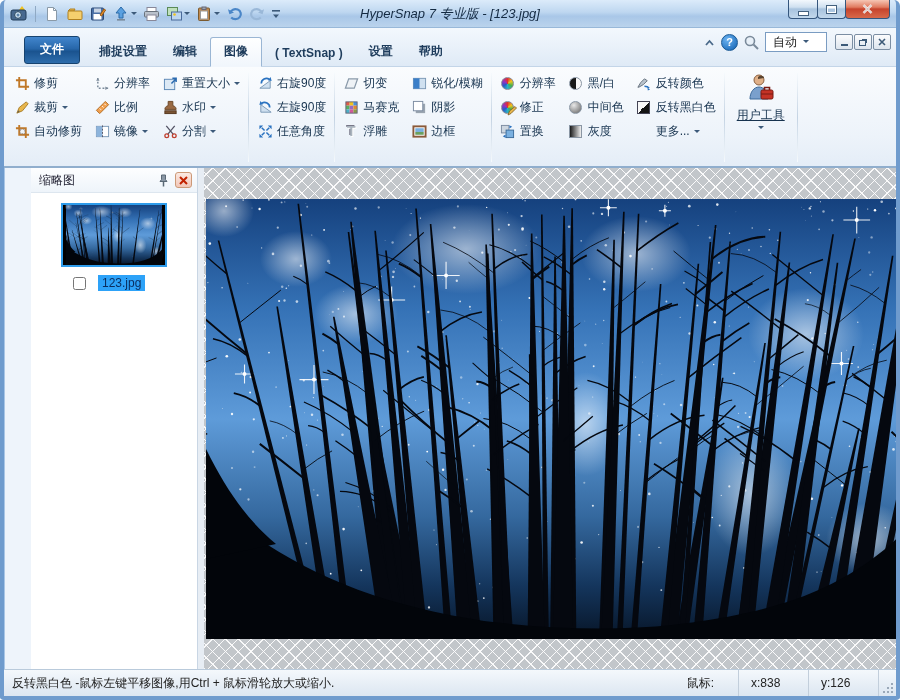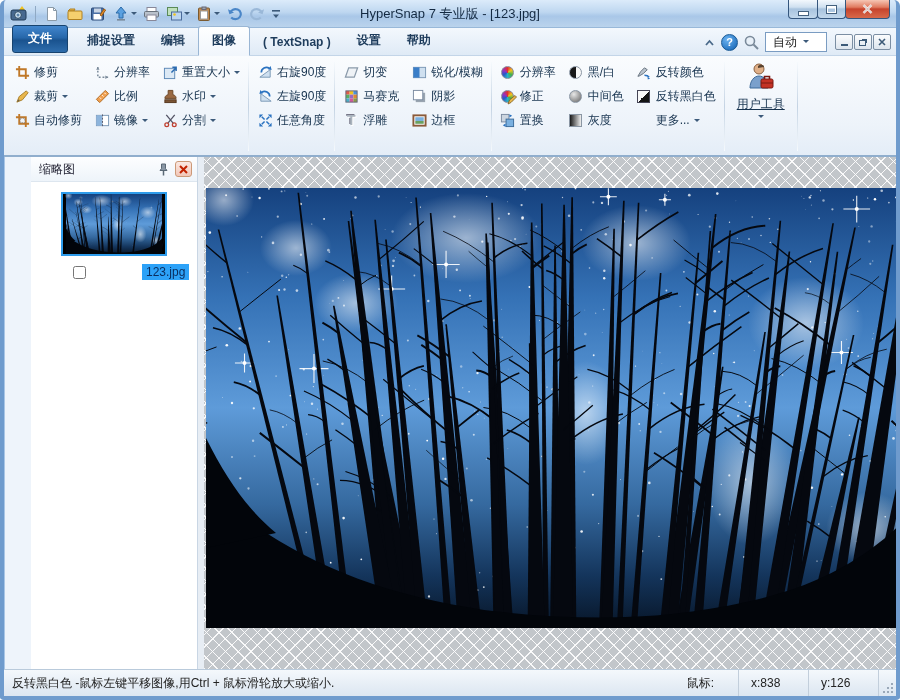--- a/index.html
+++ b/index.html
@@ -2,38 +2,38 @@
 <html><head>
 <meta charset="utf-8">
 <style>
   * { margin:0; padding:0; box-sizing:border-box; }
   html,body { width:900px; height:700px; font-family:"Liberation Sans","DejaVu Sans",sans-serif; background:#fff; }
   .window { width:900px; height:700px; border:4px solid #6f9bcd; border-top:none; border-radius:6px 6px 4px 4px;
             box-shadow: inset 0 0 0 1px #a9c6e6; display:flex; flex-direction:column; overflow:hidden; background:#eef4fb; }
 
   
   .titlebar { height:28px; flex:0 0 28px; background:linear-gradient(#dcebfa,#bed7f0 45%,#a9c7e8 60%,#bad3ec);
-              display:flex; align-items:center; position:relative; border-bottom:1px solid #98b8d9; padding:8px 6px; }
+              display:flex; align-items:center; position:relative; border-bottom:1px solid #98b8d9; padding:8px 6px;font-style:italic; }
   .qat { display:flex; align-items:center; gap:5px; z-index:2; }
   .qat .sep { width:1px; height:16px; background:#8fa9c4; margin:0 2px; }
   .qicon { width:18px; height:18px; display:flex; align-items:center; justify-content:center; }
   .qgroup { display:flex; align-items:center; gap:1px; }
   .dd-tri { width:0; height:0; border:3px solid transparent; border-top-color:#3c5a7a; margin-top:3px; }
   .title-text { position:absolute; left:0; right:0; text-align:center; font-size:13px; color:#142a42; pointer-events:none; }
   .win-controls { position:absolute; top:0; right:6px; display:flex; }
   .wbtn { height:19px; border:1px solid #35567d; border-top:none; background:linear-gradient(#f3f8fd,#cfe0f0 40%,#a8c3de 50%,#c2d8ec);
           border-radius:0 0 4px 4px; display:flex; align-items:center; justify-content:center; margin-left:-1px; }
   .wbtn.min { width:30px; } .wbtn.max { width:29px; }
   .wbtn.close { width:45px; background:linear-gradient(#f6c6b4,#e07a5f 40%,#c6432c 50%,#d8694a); }
   .glyph-min { width:9px; height:3px; background:#fff; box-shadow:0 0 0 1px #44617e; }
   .glyph-max { width:9px; height:7px; border:1px solid #fff; box-shadow:0 0 0 1px #44617e, inset 0 1.5px 0 #fff; }
 
   
-  .tabrow { height:28px; flex:0 0 28px; background:linear-gradient(#f3f8fd,#dfeaf6); display:flex; align-items:flex-end;
-            padding:0 4px; position:relative; border-bottom:1px solid #c3d5e8; }
+  .tabrow { height:39px; flex:0 0 28px; background:linear-gradient(#f3f8fd,#dfeaf6); display:flex; align-items:flex-end;
+            padding:0 16px; position:relative; border-bottom:1px solid #c3d5e8; }
   .tab { font-size:12px; font-weight:bold; color:#1e3c5c; padding:5px 13px 6px; cursor:default; }
   .tab-file { background:linear-gradient(#4286cd,#2767aa 45%,#1a538f 55%,#2e6dac); color:#fff; border:1px solid #17436f;
               border-radius:3px; padding:4px 15px 5px; margin:0 6px 2px 4px; }
   .tab.active { background:linear-gradient(#feffff,#f1f6fc); border:1px solid #9ab6d4; border-bottom:1px solid #f1f6fc;
                 border-radius:3px 3px 0 0; margin-bottom:-1px;margin-top:40px; }
   .tabrow-right { position:absolute; right:5px; top:4px; display:flex; align-items:center; gap:5px; }
   .help-btn { width:17px; height:17px; border-radius:50%; background:radial-gradient(circle at 35% 30%,#6cb4f2,#2a78c4 70%,#155a9e);
               color:#fff; font-size:11px; font-weight:bold; display:flex; align-items:center; justify-content:center; border:1px solid #1a5globalfoundries96; border:1px solid #1a5a96; }
   .zoom-combo { display:flex; align-items:center; gap:6px; background:#fff; border:1px solid #7a9cc2; height:20px; padding:0 5px 0 7px; font-size:12px; color:#222; min-width:62px; }
   .mdi-btns { display:flex; gap:1px; margin-left:3px; }
@@ -62,21 +62,21 @@
   .main { flex:1; display:flex; min-height:0;padding-left:27px; }
   .sidebar { width:167px; flex:0 0 167px; background:#fff; border-right:1px solid #c9d6e4; display:flex; flex-direction:column; }
   .panel-header { height:25px; flex:0 0 25px; display:flex; align-items:center; padding:0 5px 0 8px;
                   background:linear-gradient(#fdfeff,#eef4fa); border-bottom:1px solid #dde6ef; font-size:12px; color:#223; }
   .panel-header .spacer { flex:1; }
   .pin-btn { width:18px; height:18px; display:flex; align-items:center; justify-content:center; }
   .pclose-btn { width:17px; height:16px; margin-left:3px; border:1px solid #c97; border-radius:3px;
                 background:linear-gradient(#fbe9e2,#f2c7b8); display:flex; align-items:center; justify-content:center; }
   .thumb-item { margin:10px auto 0; width:106px; }
   .thumb-frame { width:106px; height:64px; border:2px solid #2e9bea; background:#000; }
-  .thumb-caption { display:flex; align-items:center; margin-top:8px;gap:44px; }
+  .thumb-caption { display:flex; align-items:center; margin-top:8px; }
   .thumb-caption input { width:13px; height:13px; margin:0 12px 0 12px; }
   .fname { background:#2da2f8; color:#0a2d5e; font-size:12px; padding:1px 4px; }
 
   .canvas-wrap { flex:1; position:relative; overflow:hidden;
       background-color:#c2c6ca;
       background-image:
         repeating-linear-gradient(45deg, rgba(255,255,255,.9) 0 1px, rgba(255,255,255,0) 1px 9px),
         repeating-linear-gradient(-45deg, rgba(255,255,255,.9) 0 1px, rgba(255,255,255,0) 1px 9px);
       border-left:6px solid #e7edf4; }
   .image-frame { position:absolute; left:2px; top:31px; width:704px; height:440px; background:#0a1e3c; }

